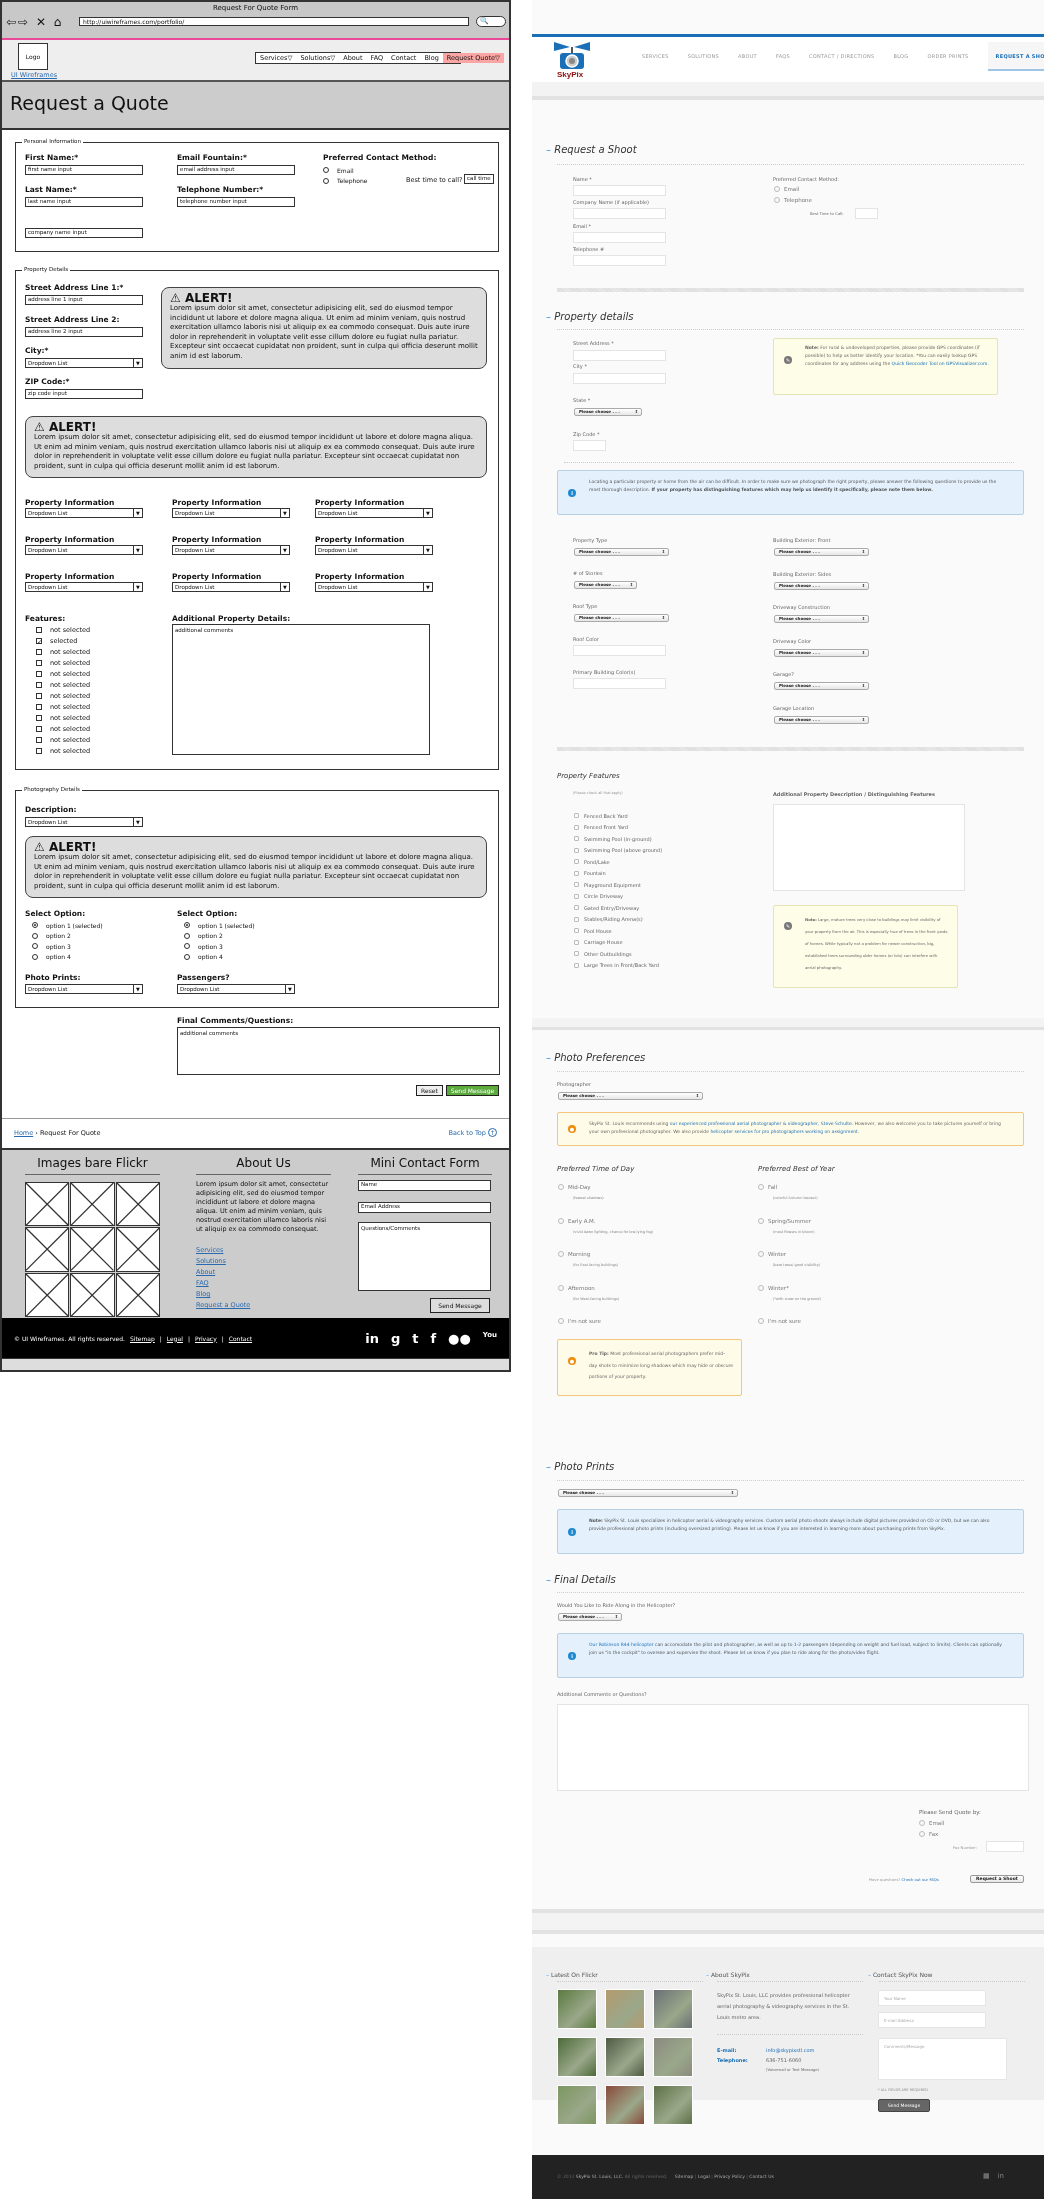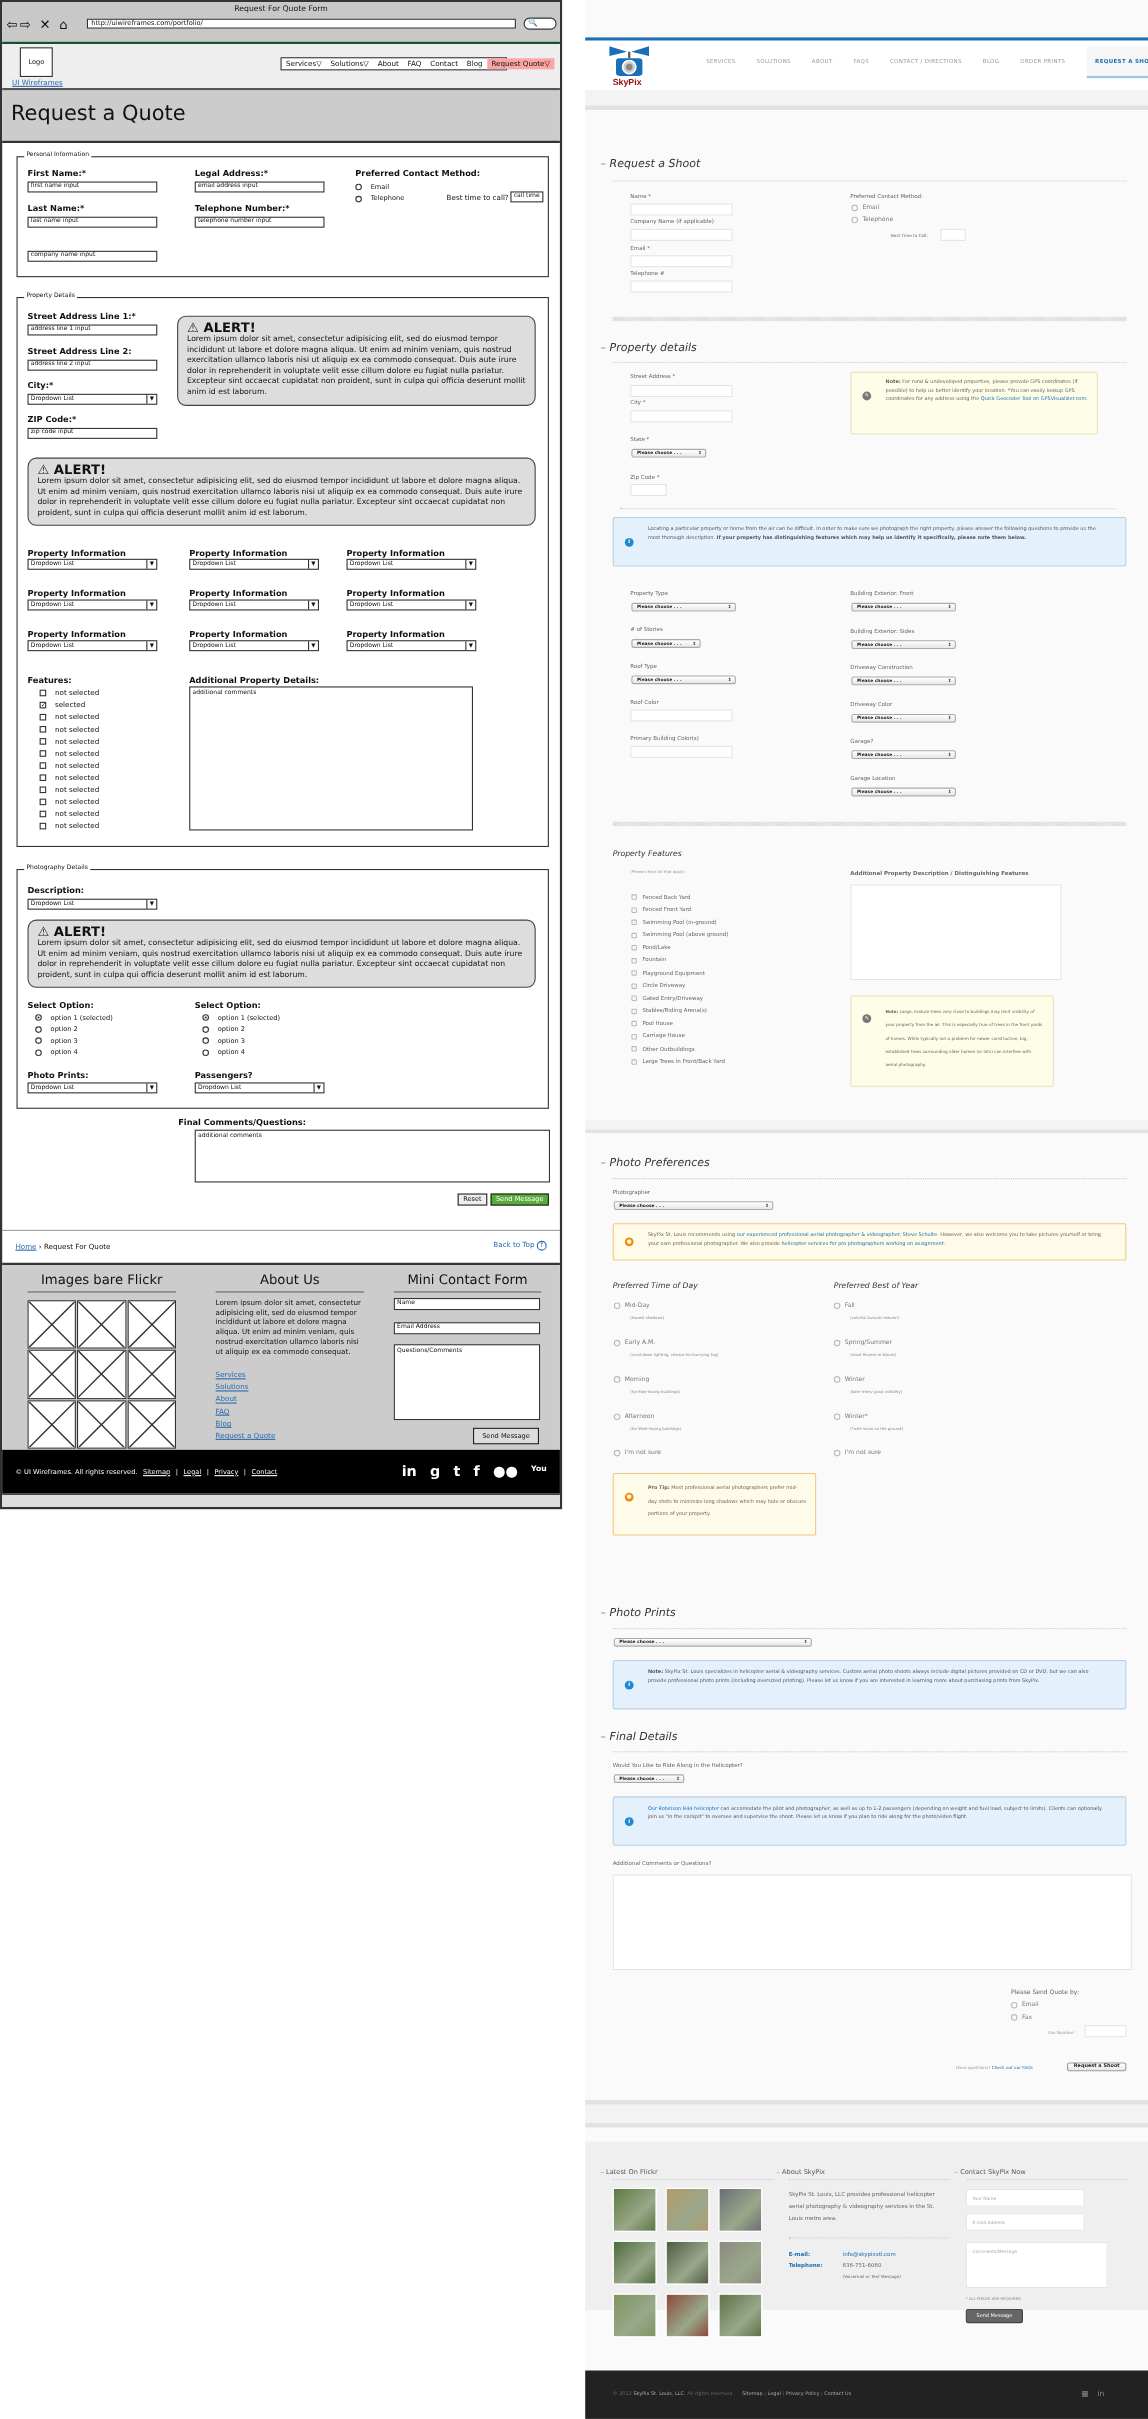--- a/index.html
+++ b/index.html
@@ -1,19 +1,19 @@
 <!DOCTYPE html>
 <html><head>
 <meta charset="utf-8">
 <style>
 *{box-sizing:border-box;margin:0;padding:0}
 body{width:1044px;height:2199px;background:#fff;font-family:"Liberation Sans",sans-serif;position:relative;overflow:hidden;color:#111}
 
 #wf{position:absolute;left:0;top:0;width:511px;height:1372px;border:2px solid #333;background:#fff;font-family:"DejaVu Sans",sans-serif}
-.wf-chrome{height:38px;background:#c8c8c8;border-bottom:2px solid #14532d;position:relative}
+.wf-chrome{height:38px;background:#c8c8c8;border-bottom:2px solid #ec4899;position:relative}
 .wf-title{position:absolute;top:2px;left:0;right:0;text-align:center;font-size:7px}
 .wf-nav{position:absolute;top:13px;left:4px;font-size:12px;letter-spacing:2px}
 .wf-url{position:absolute;top:15px;left:77px;width:390px;height:9px;border:1px solid #333;background:#fff;font-size:6px;padding-left:3px;line-height:8px}
 .wf-search{position:absolute;top:14px;left:474px;width:30px;height:11px;border:1px solid #333;border-radius:6px;background:#fff;font-size:7px;padding-left:3px}
 .wf-header{height:42px;background:#eee;border-bottom:2px solid #555;position:relative}
 .wf-logo{position:absolute;left:16px;top:3px;width:30px;height:27px;border:1px solid #333;background:#fff;font-size:6px;display:flex;align-items:center;justify-content:center}
 .wf-logo-link{position:absolute;left:9px;top:31px;font-size:6.5px;color:#2a6ab0;text-decoration:underline}
 .wf-menu{position:absolute;left:253px;top:12px;width:206px;height:12px;border:1px solid #333;background:#fff;display:flex;font-size:6.5px;align-items:center}
 .wf-menu span{padding:0 4px;white-space:nowrap}
 .wf-menu .active{background:#fca5a5;height:100%;display:flex;align-items:center;margin-left:auto}
@@ -117,21 +117,21 @@
   <div class="wf-hero" data-name="page-title">Request a Quote</div>
 
   <div class="wf-fs" style="top:140px;width:484px;height:110px" data-name="personal-info-fieldset">
     <span class="wf-legend" data-name="fieldset-legend">Personal Information</span>
     <div class="wf-lbl" style="left:9px;top:10px" data-name="first-name-label">First Name:*</div>
     <div class="wf-in" style="left:9px;top:22px;width:118px" data-name="first-name-input">first name input</div>
     <div class="wf-lbl" style="left:9px;top:42px" data-name="last-name-label">Last Name:*</div>
     <div class="wf-in" style="left:9px;top:54px;width:118px" data-name="last-name-input">last name input</div>
     <div class="wf-lbl" style="left:9px;top:86px" data-name="company-label">Company Name:</div>
     <div class="wf-in" style="left:9px;top:85px;width:118px" data-name="company-input">company name input</div>
-    <div class="wf-lbl" style="left:161px;top:10px" data-name="email-label">Legal Address:*</div>
+    <div class="wf-lbl" style="left:161px;top:10px" data-name="email-label">Email Fountain:*</div>
     <div class="wf-in" style="left:161px;top:22px;width:118px" data-name="email-input">email address input</div>
     <div class="wf-lbl" style="left:161px;top:42px" data-name="phone-label">Telephone Number:*</div>
     <div class="wf-in" style="left:161px;top:54px;width:118px" data-name="phone-input">telephone number input</div>
     <div class="wf-lbl" style="left:307px;top:10px" data-name="contact-method-label">Preferred Contact Method:</div>
     <div class="wf-small" style="left:307px;top:22px" data-name="contact-method-radios">
       <div class="wf-radio" data-name="radio-email">
           <i></i>
           <span>Email</span>
         </div>
       <div class="wf-radio" data-name="radio-telephone">
@@ -284,21 +284,21 @@
           <i class=""></i>
           <span>option 4</span>
         </div>
       </div>
     <div class="wf-lbl" style="left:9px;top:182px" data-name="photo-prints-label">Photo Prints:</div>
     <div class="wf-dd" style="left:9px;top:193px;width:118px" data-name="photo-prints-dropdown">Dropdown List</div>
     <div class="wf-lbl" style="left:161px;top:182px" data-name="passengers-label">Passengers?</div>
     <div class="wf-dd" style="left:161px;top:193px;width:118px" data-name="passengers-dropdown">Dropdown List</div>
   </div>
 
-  <div class="wf-lbl" style="left:160px;top:1014px" data-name="final-comments-label">Final Comments/Questions:</div>
+  <div class="wf-lbl" style="left:175px;top:1014px" data-name="final-comments-label">Final Comments/Questions:</div>
   <div class="wf-ta" style="left:175px;top:1025px;width:323px;height:48px" data-name="final-comments-textarea">additional comments</div>
   <div class="wf-btn" style="left:414px;top:1083px;width:27px;background:#eee" data-name="reset-button">Reset</div>
   <div class="wf-btn" style="left:444px;top:1083px;width:53px;background:#5aab3c;color:#fff" data-name="send-message-button">Send Message</div>
 
   <div class="wf-crumb" data-name="breadcrumb">
     <span style="color:#2a6ab0;text-decoration:underline" data-name="breadcrumb-home">Home</span>
     <span data-name="breadcrumb-separator">›</span>
     <span data-name="breadcrumb-current">Request For Quote</span>
     <span style="position:absolute;right:12px;top:9px;color:#2a6ab0" data-name="back-to-top-link"><span>Back to Top</span> <span data-name="arrow-up-circle-icon" style="display:inline-block;width:9px;height:9px;border:1px solid #2a6ab0;border-radius:50%;text-align:center;font-size:6px;line-height:8px">↑</span></span>
   </div>

